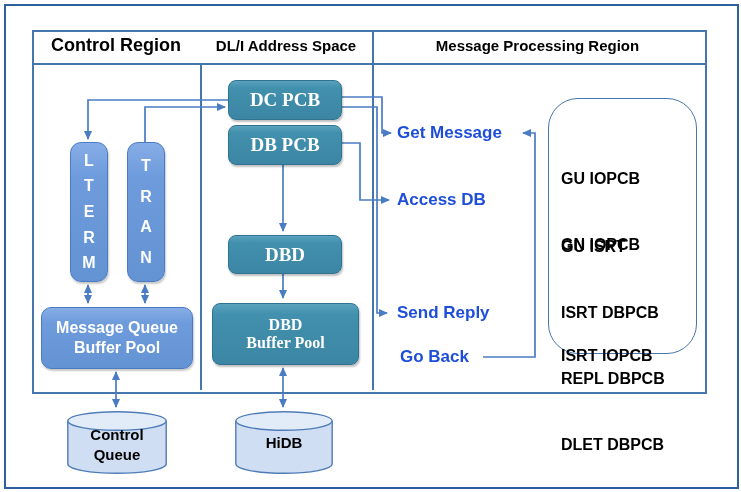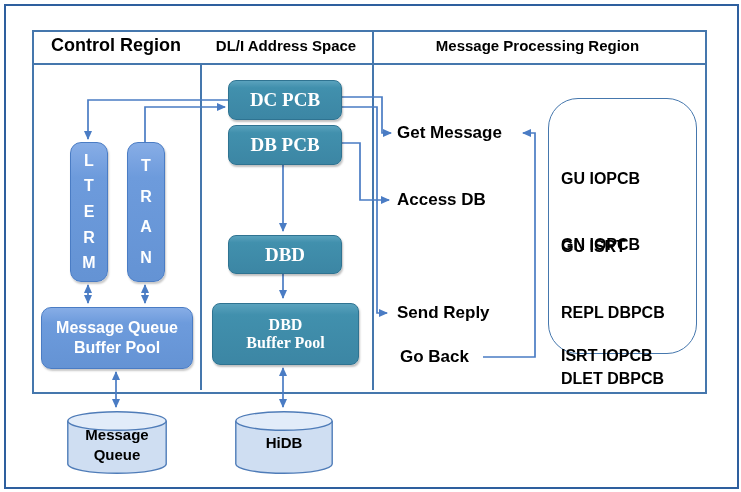--- a/index.html
+++ b/index.html
@@ -29,21 +29,21 @@
   .bluebox{background:linear-gradient(180deg,#87ade6 0%,#6d9bdc 25%,#6493d4 100%);
         border:1px solid #4a7cc4;border-radius:10px;box-shadow:1px 2px 2px rgba(0,0,0,.22);
         color:#fff;font-weight:bold;display:flex;align-items:center;justify-content:center;
         text-align:center;}
   .b-mqbp{left:41px;top:307px;width:150px;height:60px;font-size:16px;flex-direction:column;line-height:1.25;}
   .pillar{flex-direction:column;justify-content:space-evenly;font-size:16px;border-radius:11px;}
   .p-lterm{left:70px;top:142px;width:36px;height:138px;}
   .p-tran{left:127px;top:142px;width:36px;height:138px;}
   .pillar span{display:block;line-height:1;}
   
-  .flow-label{color:#000000;font-weight:bold;font-size:17px;white-space:nowrap;}
+  .flow-label{color:#1d4ed8;font-weight:bold;font-size:17px;white-space:nowrap;}
   .f-getmsg{left:397px;top:123px;}
   .f-access{left:397px;top:190px;}
   .f-send{left:397px;top:303px;}
   .f-goback{left:400px;top:347px;}
   
   .call-panel{left:548px;top:98px;width:147px;height:254px;border:1.5px solid #4577ad;border-radius:30px;}
   .call-group{color:#000;font-weight:bold;font-size:16px;line-height:22px;white-space:pre;}
   .cg1{left:561px;top:124px;}
   .cg2{left:561px;top:192px;}
   .cg3{left:561px;top:301px;}
@@ -128,34 +128,35 @@
   <div class="abs flow-label f-send z3">Send Reply</div>
   <div class="abs flow-label f-goback z3">Go Back</div>
 
   <div class="abs call-panel z1"></div>
   <div class="abs call-group cg1 z3">
     <div>GU IOPCB</div>
     <div>GN IOPCB</div>
   </div>
   <div class="abs call-group cg2 z3">
     <div>GU ISRT</div>
+    <div>ISRT DBPCB</div>
     <div>REPL DBPCB</div>
     <div>DLET DBPCB</div>
   </div>
   <div class="abs call-group cg3 z3">
     <div>ISRT IOPCB</div>
   </div>
 
   <div class="abs cyl cyl-mq z3">
     <svg width="100" height="64" viewBox="0 0 100 64">
       <path d="M0.8,10 L0.8,53 A49.2,9.3 0 0 0 99.2,53 L99.2,10" fill="#cfdef2" stroke="#4f7cb8" stroke-width="1.4"></path>
       <ellipse cx="50" cy="10" rx="49.2" ry="9.3" fill="#e2ecf9" stroke="#4f7cb8" stroke-width="1.4"></ellipse>
     </svg>
     <div class="cyl-label">
-      <div>Message</div>
+      <div>Control</div>
       <div>Queue</div>
     </div>
   </div>
   <div class="abs cyl cyl-hidb z3">
     <svg width="98" height="64" viewBox="0 0 98 64">
       <path d="M0.8,10 L0.8,53 A48.2,9.3 0 0 0 97.2,53 L97.2,10" fill="#cfdef2" stroke="#4f7cb8" stroke-width="1.4"></path>
       <ellipse cx="49" cy="10" rx="48.2" ry="9.3" fill="#e2ecf9" stroke="#4f7cb8" stroke-width="1.4"></ellipse>
     </svg>
     <div class="cyl-label" style="top:22px;">HiDB</div>
   </div>

